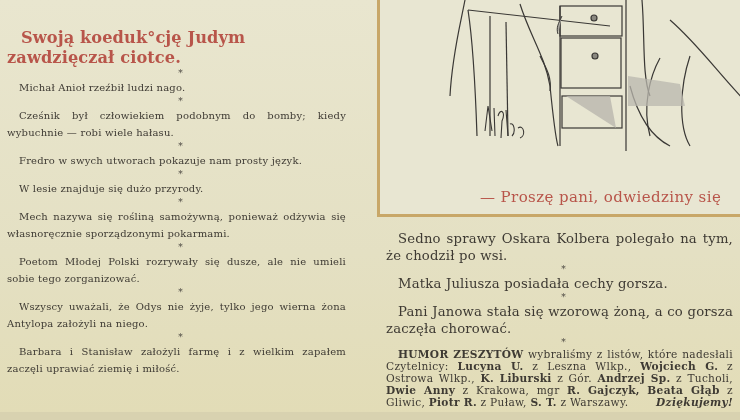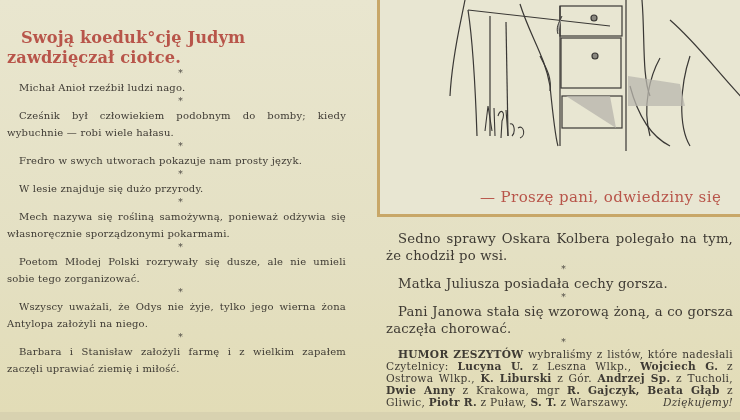--- a/index.html
+++ b/index.html
@@ -44,21 +44,21 @@
   }
   .right-col {
     position: absolute; left: 386px; top: 230px; width: 347px;
   }
   .right-col .para { font-size: 13.2px; line-height: 17px; }
   .credits {
     font-size: 10.6px; line-height: 12px; text-align: justify;
     text-indent: 12px; font-weight: bold; letter-spacing: 0.3px; color: #3e3a33;
   }
   .credits .plain { font-weight: normal; }
-  .credits .thanks { float: right; font-style: italic; font-weight: normal; }
+  .credits .thanks { float: right; font-style: italic; font-weight: bold; }
 </style>
 </head>
 <body>
 
 <div class="left-col">
   <div class="headline">Swoją koeduk°cję Judym zawdzięczał ciotce.</div>
   <div class="star">*</div>
   <div class="para">Michał Anioł rzeźbił ludzi nago.</div>
   <div class="star">*</div>
   <div class="para">Cześnik był człowiekiem podobnym do bomby; kiedy wybuchnie — robi wiele hałasu.</div>

